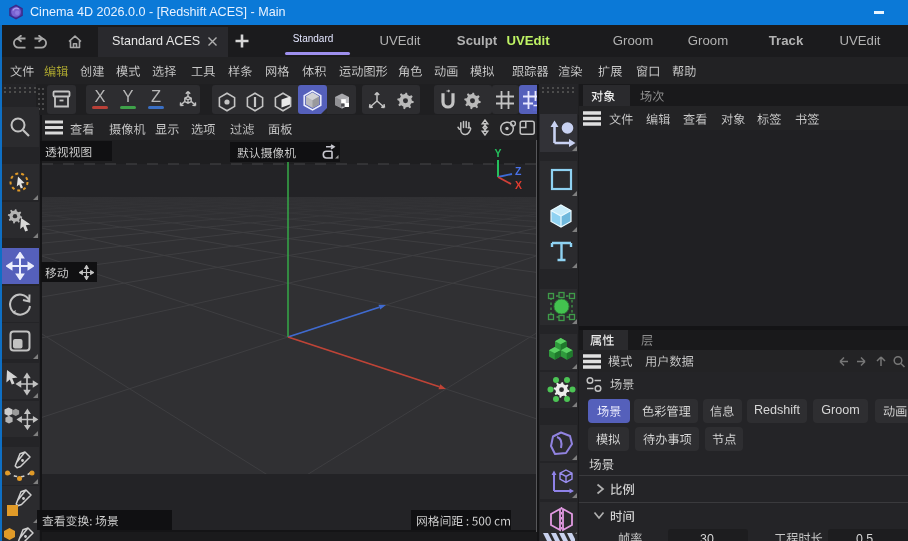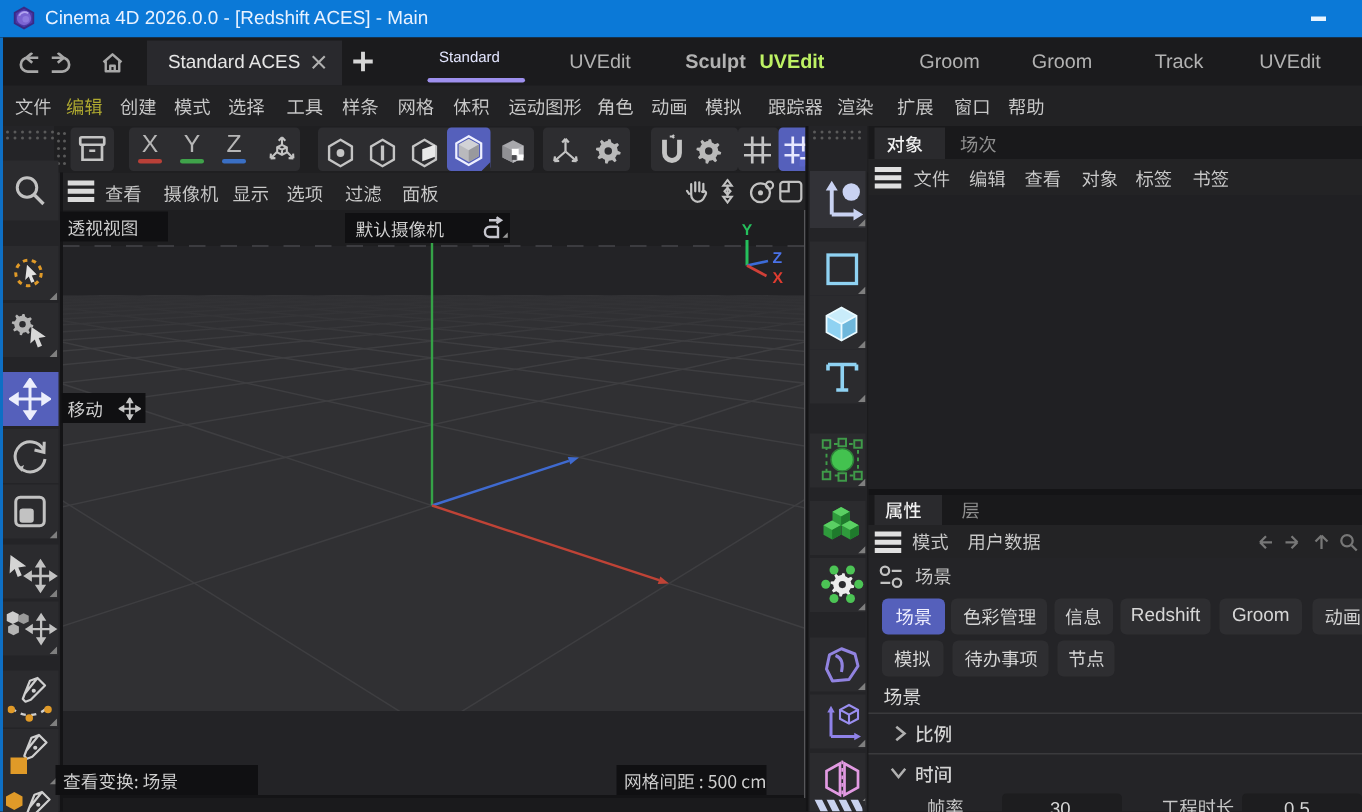--- a/index.html
+++ b/index.html
@@ -38,21 +38,21 @@
 <svg style="position:absolute;left:235px;top:34px" width="14" height="14" viewBox="0 0 14 14">
       <path d="M7 0.5 L7 13.5 M0.5 7 L13.5 7" stroke="#d6d6d6" stroke-width="2.6"></path>
     </svg>
 <div style="position:absolute;left:313px;top:33px;transform:translateX(-50%);font-size:10px;color:#e4e6ff;font-weight:400;white-space:nowrap">Standard</div>
 <div style="position:absolute;left:285px;top:52px;width:65px;height:3px;background:#9e90ee;border-radius:2px"></div>
 <div style="position:absolute;left:400px;top:33px;transform:translateX(-50%);font-size:13.2px;color:#b2b2b2;font-weight:400;white-space:nowrap">UVEdit</div>
 <div style="position:absolute;left:477px;top:33px;transform:translateX(-50%);font-size:13.2px;color:#b2b2b2;font-weight:700;white-space:nowrap">Sculpt</div>
 <div style="position:absolute;left:528px;top:33px;transform:translateX(-50%);font-size:13.2px;color:#bef264;font-weight:700;white-space:nowrap">UVEdit</div>
 <div style="position:absolute;left:633px;top:33px;transform:translateX(-50%);font-size:13.2px;color:#b2b2b2;font-weight:400;white-space:nowrap">Groom</div>
 <div style="position:absolute;left:708px;top:33px;transform:translateX(-50%);font-size:13.2px;color:#b2b2b2;font-weight:400;white-space:nowrap">Groom</div>
-<div style="position:absolute;left:786px;top:33px;transform:translateX(-50%);font-size:13.2px;color:#b2b2b2;font-weight:400;white-space:nowrap">Track</div>
+<div style="position:absolute;left:786px;top:33px;transform:translateX(-50%);font-size:13.2px;color:#b2b2b2;font-weight:700;white-space:nowrap">Track</div>
 <div style="position:absolute;left:860px;top:33px;transform:translateX(-50%);font-size:13.2px;color:#b2b2b2;font-weight:400;white-space:nowrap">UVEdit</div>
 <div style="position:absolute;left:0px;top:57px;width:908px;height:27px;background:#222224"></div>
 <div style="position:absolute;left:10px;top:63px">
       <svg width="25" height="17" viewBox="0 0 25 17" style="display:block;overflow:visible">
         <g transform="translate(0,12.8)">
           <path d="M8.8 -7.7 9.8 -7.4Q9.0 -5.2 7.8 -3.6Q6.6 -2.0 4.9 -0.9Q3.2 0.2 1.0 0.9Q1.0 0.8 0.9 0.7Q0.8 0.5 0.6 0.4Q0.5 0.2 0.4 0.1Q2.6 -0.5 4.3 -1.6Q5.9 -2.6 7.0 -4.1Q8.1 -5.6 8.8 -7.7ZM3.3 -7.6Q4.0 -5.7 5.2 -4.2Q6.4 -2.7 8.0 -1.6Q9.7 -0.5 11.8 0.0Q11.7 0.1 11.6 0.3Q11.5 0.5 11.4 0.6Q11.2 0.8 11.2 0.9Q9.0 0.3 7.3 -0.9Q5.6 -2.0 4.4 -3.7Q3.2 -5.3 2.5 -7.4ZM0.6 -8.1H11.6V-7.2H0.6ZM5.2 -10.0 6.1 -10.3Q6.4 -9.9 6.7 -9.4Q6.9 -8.8 7.1 -8.5L6.1 -8.1Q6.0 -8.5 5.7 -9.0Q5.4 -9.6 5.2 -10.0Z M19.6 -10.1H20.5V1.0H19.6ZM17.5 -9.6 18.3 -9.5Q18.2 -8.6 17.9 -7.8Q17.7 -7.0 17.4 -6.3Q17.1 -5.5 16.8 -5.0Q16.7 -5.1 16.5 -5.2Q16.4 -5.2 16.2 -5.3Q16.1 -5.4 16.0 -5.4Q16.3 -6.0 16.6 -6.6Q16.9 -7.3 17.1 -8.1Q17.3 -8.8 17.5 -9.6ZM17.6 -7.8H23.3V-6.9H17.4ZM16.1 -4.2H23.8V-3.3H16.1ZM15.5 -10.2 16.3 -9.9Q16.0 -8.9 15.4 -7.9Q14.9 -6.9 14.3 -6.0Q13.8 -5.1 13.1 -4.4Q13.1 -4.5 13.0 -4.7Q12.9 -4.9 12.8 -5.1Q12.7 -5.2 12.6 -5.3Q13.2 -5.9 13.7 -6.7Q14.2 -7.5 14.7 -8.4Q15.1 -9.3 15.5 -10.2ZM14.2 -7.1 15.1 -7.9 15.1 -7.9V1.0H14.2Z" fill="#c8c8c8"></path>
         </g>
       </svg>
     </div>
 <div style="position:absolute;left:44px;top:63px">

